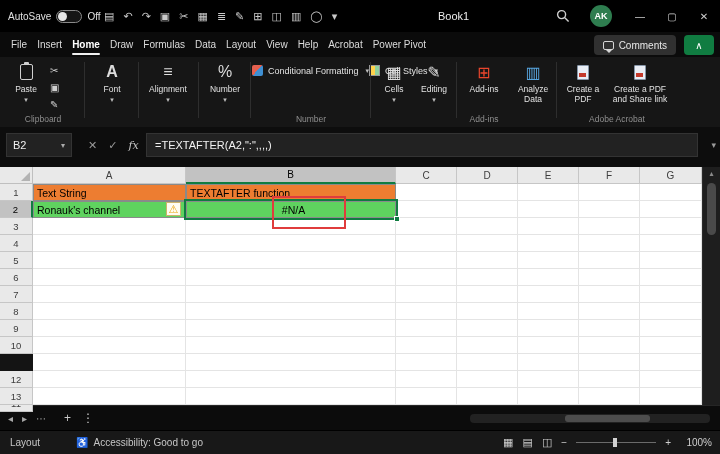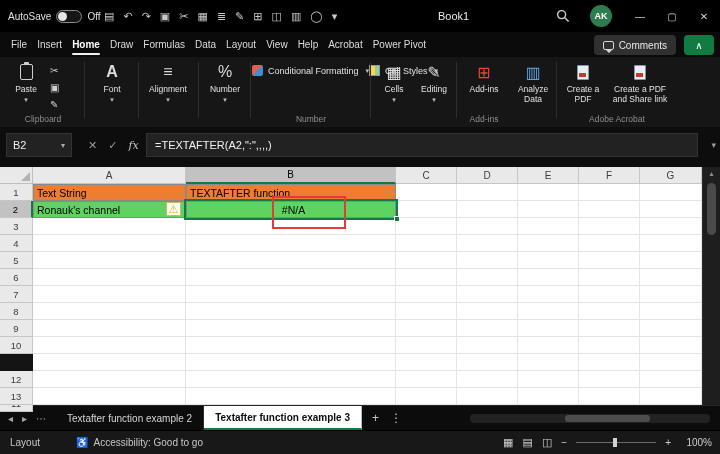--- a/index.html
+++ b/index.html
@@ -429,24 +429,20 @@
       <div class="cell" style="left: 579px; top: 221px; width: 61px; height: 17px;"></div>
       <div class="cell" style="left: 640px; top: 221px; width: 62px; height: 17px;"></div>
     </div>
 
   <div class="sheetbar">
     <div class="sb-nav">
       <span>◂</span>
       <span>▸</span>
       <span>⋯</span>
     </div>
-    <div class="sheet-tab-list">
-        <div class="stab">Textafter function example 2</div>
-        <div class="stab active">Textafter function example 3</div>
-      </div>
     <div class="sb-actions">
       <span>+</span>
       <span>⋮</span>
     </div>
     <div class="hscroll">
       <span class="hthumb"></span>
     </div>
   </div>
 
   <div class="statusbar">

